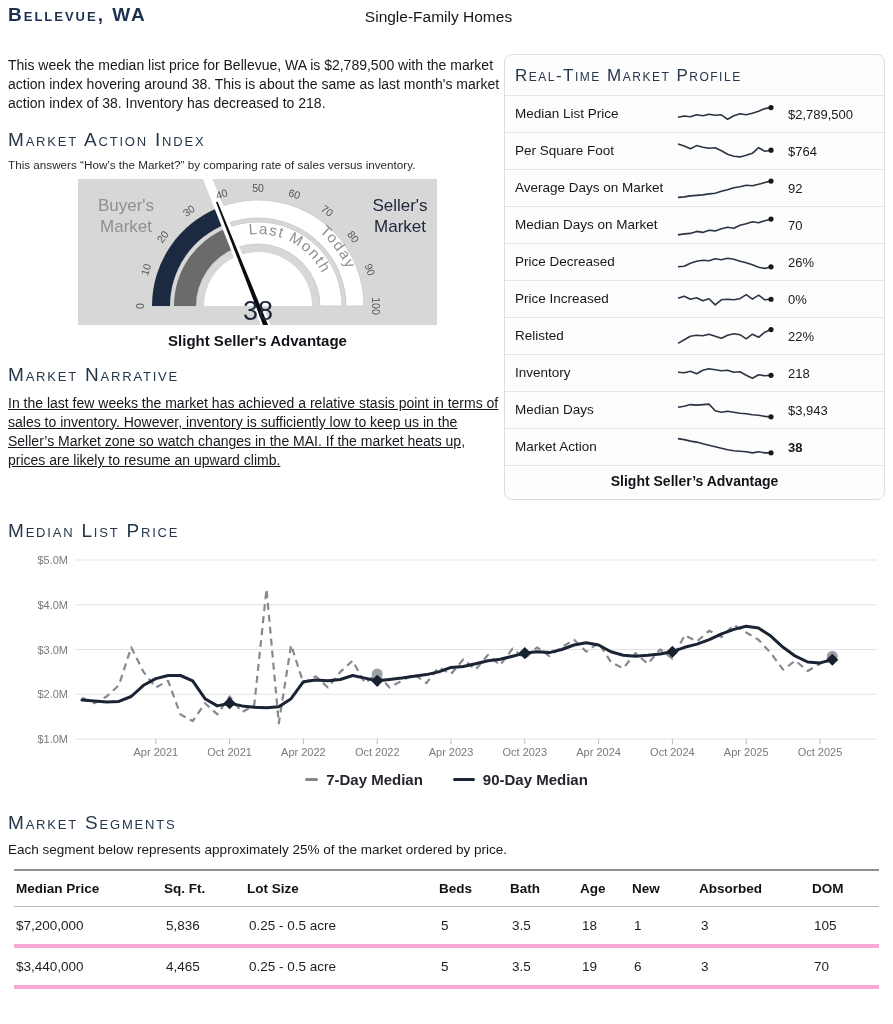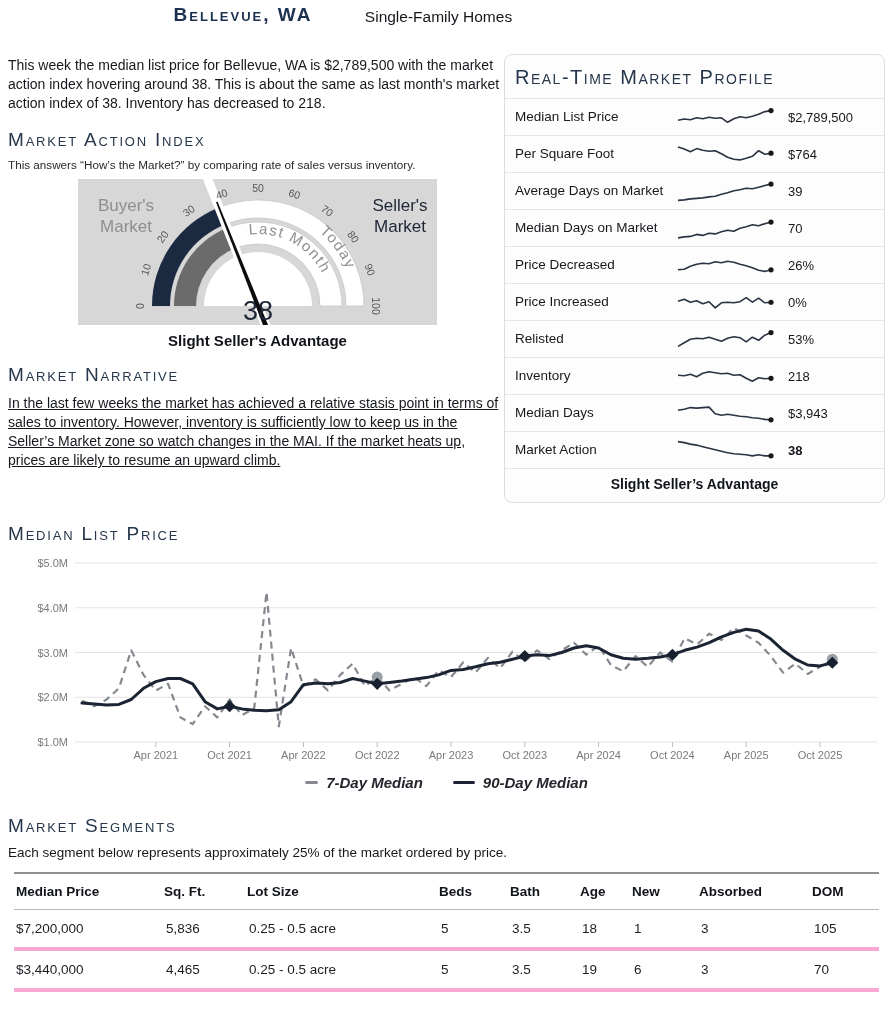--- a/index.html
+++ b/index.html
@@ -1,48 +1,48 @@
 <!DOCTYPE html>
 <html><head>
 <meta charset="utf-8">
 <style>
   html,body{margin:0;padding:0;background:#fff;}
   body{width:893px;min-height:1024px;font-family:"Liberation Sans","DejaVu Sans",sans-serif;color:#15181c;}
   .page{position:relative;width:893px;min-height:1024px;overflow:hidden;}
   .top{position:relative;padding:0 8px;}
-  .city-title{position:absolute;top:4px;left:8px;width:470px;margin:0;text-align:center;
+  .city-title{position:absolute;top:4px;left:8px;width:470px;margin:0;
     font-size:19px;font-weight:bold;font-variant:small-caps;letter-spacing:2px;color:#1c3050;}
   .page-subtitle{position:absolute;top:8px;left:0;width:877px;margin:0;text-align:center;
     font-size:15.5px;color:#14171c;}
   .columns{display:flex;align-items:flex-start;padding-top:52px;}
   .left-col{width:492px;}
   .intro{margin:4px 0 0;font-size:14px;line-height:1.37;color:#15181c;}
   h2.section{margin:15px 0 0;font-size:19px;font-weight:400;font-variant:small-caps;
     letter-spacing:1.8px;color:#26374c;}
   .gauge-desc{margin:7px 0 8px;font-size:11.7px;color:#26292e;}
   .gauge-wrap{margin-left:70px;width:359px;}
   .gauge-caption{margin:3px 0 0 70px;width:359px;text-align:center;font-weight:bold;font-size:15px;color:#101318;}
   .narrative{margin:8px 0 16px;font-size:14px;line-height:1.37;text-decoration:underline;}
   
   .profile-panel{width:381px;margin-left:auto;margin-top:2px;border:1px solid #ddd;border-radius:8px;
     background:#fdfdfd;box-sizing:border-box;}
-  .profile-header{padding:11px 10px 9px;font-size:20px;font-weight:400;font-variant:small-caps;
+  .profile-header{padding:11px 10px 9px;font-size:17px;font-weight:400;font-variant:small-caps;
     letter-spacing:1.5px;color:#26374c;}
   .p-row{display:flex;align-items:center;border-top:1px solid #e6e6e6;padding:4px 10px;min-height:28px;}
   .p-label{flex:1;font-size:13.5px;color:#15181c;line-height:1.45;}
   .p-spark{width:100px;height:26px;flex:none;}
   .p-value{width:86px;flex:none;padding-left:12px;font-size:13px;color:#15181c;}
   .p-value.bold{font-weight:bold;}
   .profile-footer{border-top:1px solid #e6e6e6;padding:7px 6px 10px;text-align:center;
     font-weight:bold;font-size:14px;color:#101318;}
   
   .chart-sec{padding:0 8px;}
   .chart-sec h2{margin-top:20px;}
   .chart-box{margin-top:6px;}
-  .legend{display:flex;justify-content:center;gap:30px;align-items:center;margin-top:4px;font-style:italic;}
+  .legend{display:flex;justify-content:center;gap:30px;align-items:center;margin-top:4px;}
   .legend .item{display:flex;align-items:center;gap:8px;font-size:15px;font-weight:bold;color:#23262c;}
   .sw{display:inline-block;height:3.5px;border-radius:2px;}
   .sw7{width:13px;background:#85898f;}
   .sw90{width:22px;background:#1a2433;}
   
   .seg-sec{padding:0 8px;}
   .seg-sec h2{margin-top:24px;}
   .seg-desc{margin:8px 0 0;font-size:13.5px;}
   table.seg{border-collapse:collapse;margin:12px 6px 0;width:865px;table-layout:fixed;
     border-top:2px solid #8f8f8f;}
@@ -122,21 +122,21 @@
                 <circle cx="95" cy="12.220000000000002" r="2.6" fill="#17181a"></circle>
               </svg>
               <div class="p-value">$764</div>
             </div>
             <div class="p-row">
               <div class="p-label">Average Days on Market</div>
               <svg class="p-spark" viewBox="0 0 100 26">
                 <polyline points="2.0,22.4 8.2,21.9 14.4,20.9 20.6,20.4 26.8,19.9 33.0,18.9 39.2,18.3 45.4,16.3 51.6,14.8 57.8,12.7 64.0,11.7 70.2,10.2 76.4,10.7 82.6,9.2 88.8,7.6 95.0,6.1" fill="none" stroke="#2a3442" stroke-width="1.6" stroke-linejoin="round"></polyline>
                 <circle cx="95" cy="6.100000000000001" r="2.6" fill="#17181a"></circle>
               </svg>
-              <div class="p-value">39</div>
+              <div class="p-value">92</div>
             </div>
             <div class="p-row">
               <div class="p-label">Median Days on Market</div>
               <svg class="p-spark" viewBox="0 0 100 26">
                 <polyline points="2.0,22.9 8.2,21.9 14.4,21.4 20.6,19.4 26.8,20.4 33.0,18.3 39.2,18.9 45.4,16.8 51.6,15.3 57.8,16.3 64.0,13.2 70.2,11.7 76.4,9.7 82.6,10.7 88.8,8.7 95.0,7.1" fill="none" stroke="#2a3442" stroke-width="1.6" stroke-linejoin="round"></polyline>
                 <circle cx="95" cy="7.120000000000001" r="2.6" fill="#17181a"></circle>
               </svg>
               <div class="p-value">70</div>
             </div>
             <div class="p-row">
@@ -154,21 +154,21 @@
                 <circle cx="95" cy="13.24" r="2.6" fill="#17181a"></circle>
               </svg>
               <div class="p-value">0%</div>
             </div>
             <div class="p-row">
               <div class="p-label">Relisted</div>
               <svg class="p-spark" viewBox="0 0 100 26">
                 <polyline points="2.0,20.4 8.2,16.8 14.4,13.2 20.6,12.2 26.8,12.7 33.0,11.2 39.2,13.2 45.4,15.3 51.6,12.2 57.8,10.7 64.0,11.7 70.2,15.8 76.4,11.2 82.6,14.3 88.8,9.2 95.0,6.6" fill="none" stroke="#2a3442" stroke-width="1.6" stroke-linejoin="round"></polyline>
                 <circle cx="95" cy="6.610000000000003" r="2.6" fill="#17181a"></circle>
               </svg>
-              <div class="p-value">53%</div>
+              <div class="p-value">22%</div>
             </div>
             <div class="p-row">
               <div class="p-label">Inventory</div>
               <svg class="p-spark" viewBox="0 0 100 26">
                 <polyline points="2.0,12.2 8.2,12.7 14.4,11.2 20.6,13.8 26.8,10.2 33.0,8.7 39.2,9.7 45.4,10.7 51.6,10.2 57.8,12.2 64.0,11.7 70.2,15.3 76.4,18.3 82.6,14.8 88.8,15.8 95.0,15.3" fill="none" stroke="#2a3442" stroke-width="1.6" stroke-linejoin="round"></polyline>
                 <circle cx="95" cy="15.28" r="2.6" fill="#17181a"></circle>
               </svg>
               <div class="p-value">218</div>
             </div>
             <div class="p-row">

